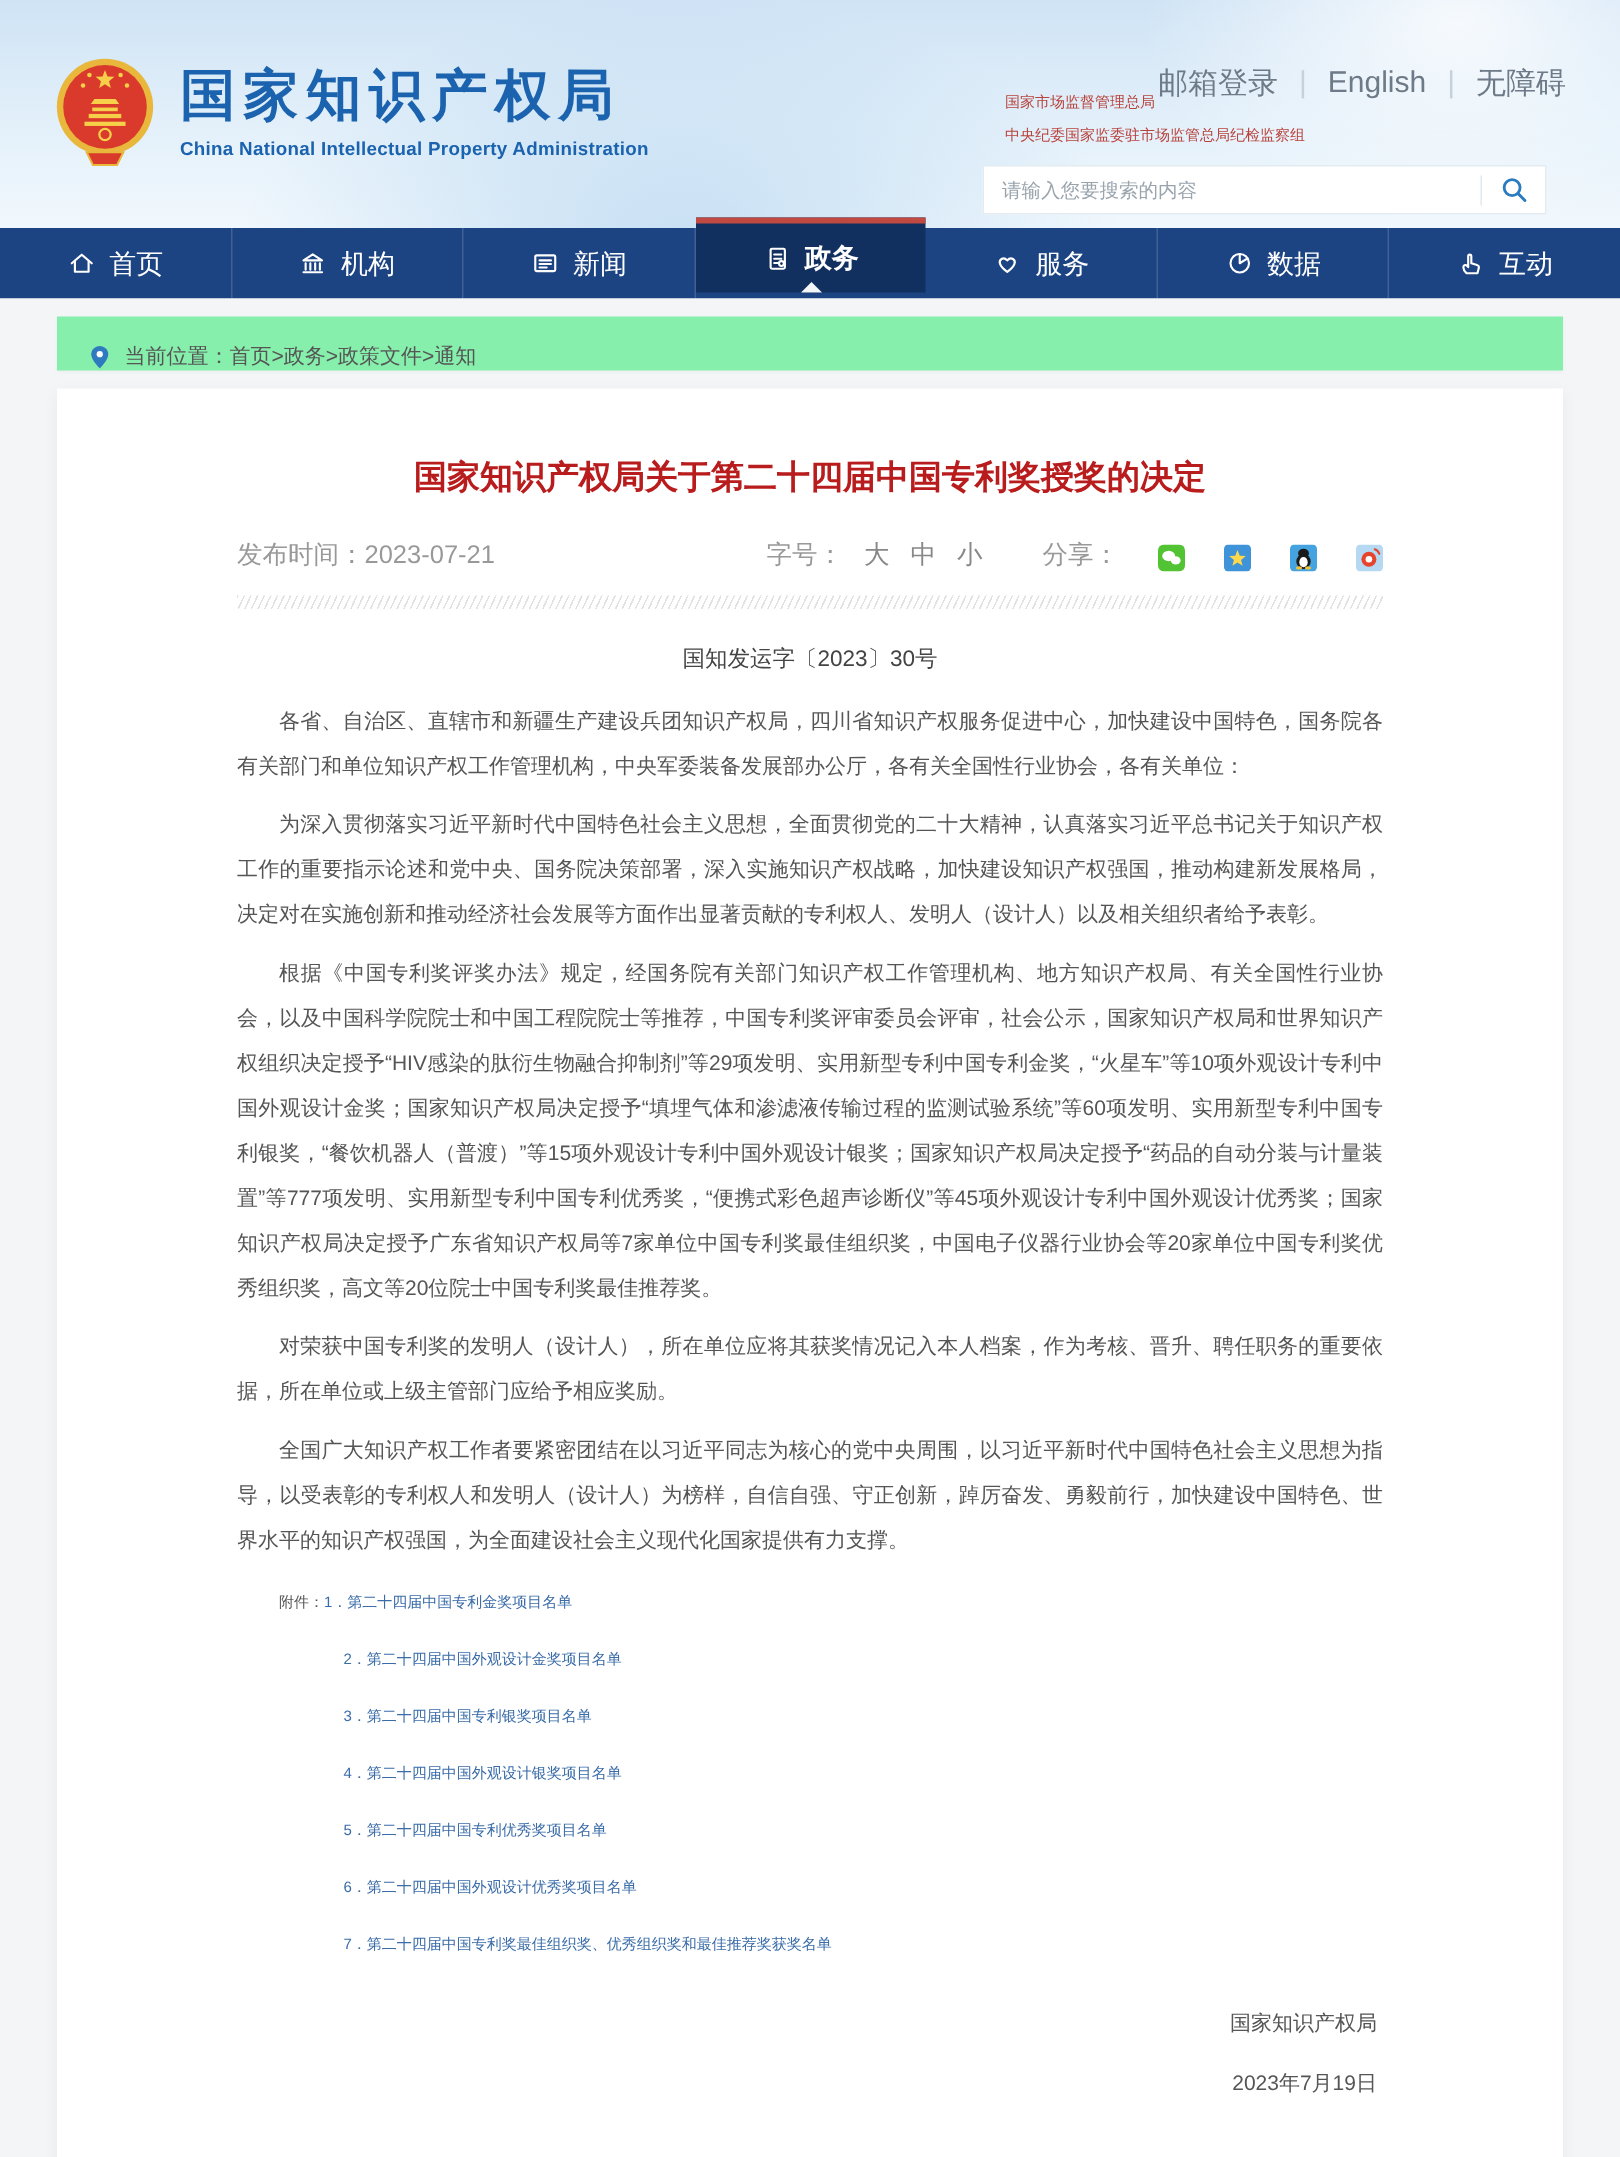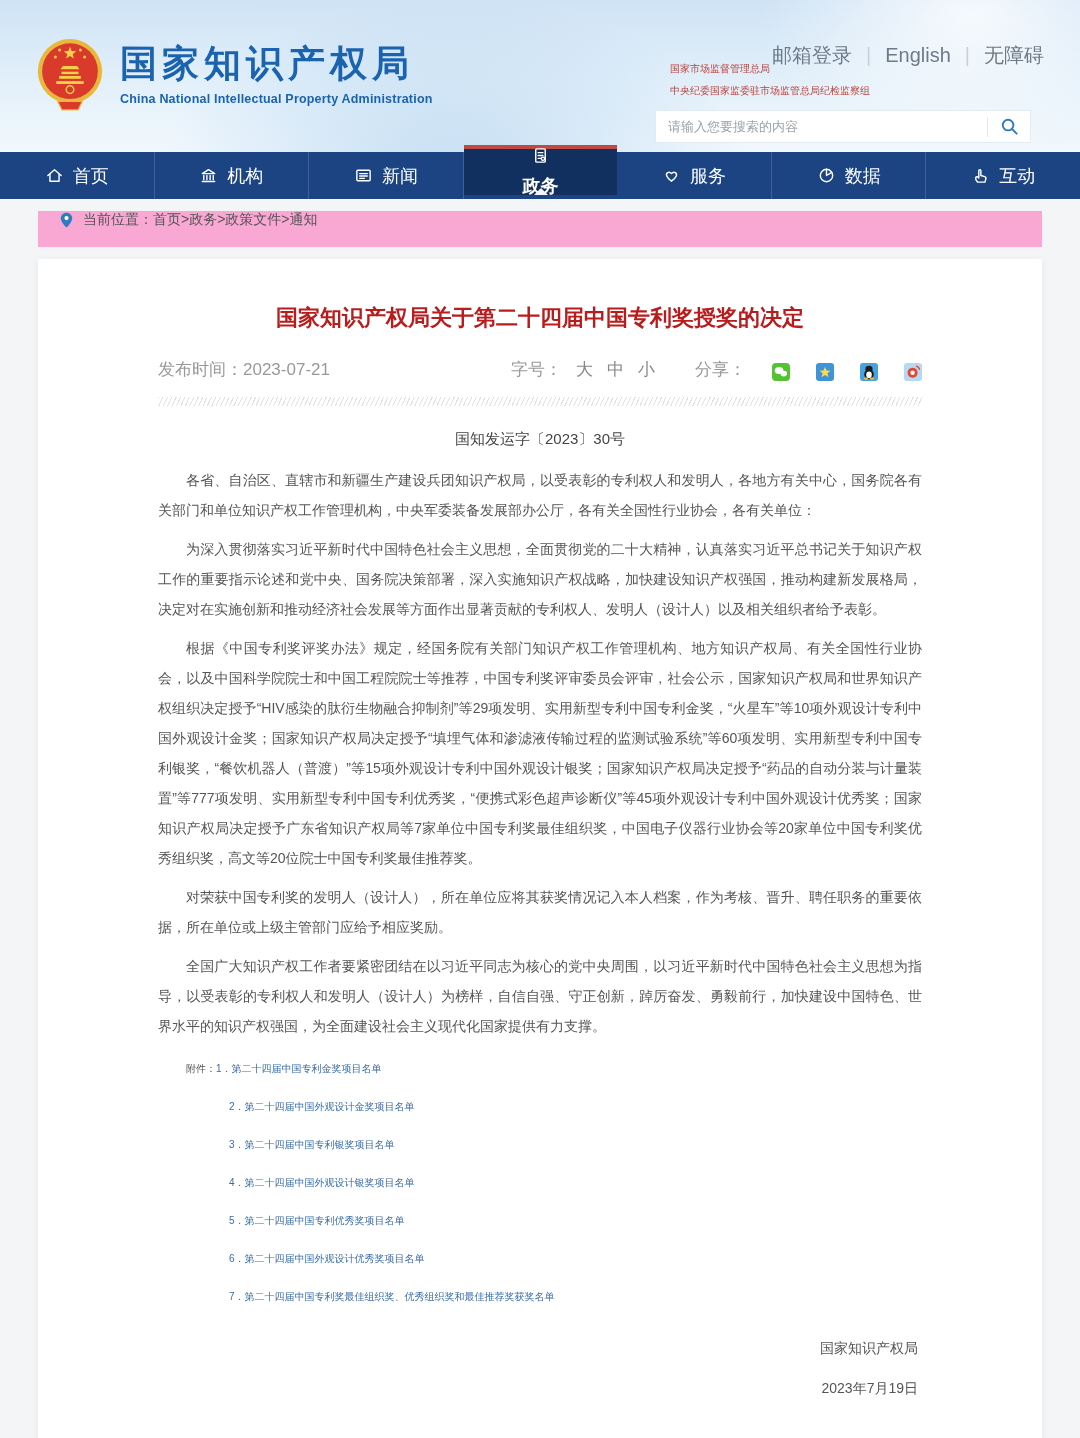--- a/index.html
+++ b/index.html
@@ -32,27 +32,27 @@
   .search-divider { width:1px; height:20px; background:#e2e8ee; }
   .search-btn { width:42px; height:100%; display:flex; align-items:center; justify-content:center; cursor:pointer; background:none; border:none; }
 
   
   .nav { display:flex; height:47px; background:#1c4382; }
   .nav-item { flex:1; display:flex; align-items:center; justify-content:center; gap:9px; color:#fff;
     font-size:18px; cursor:pointer; border-right:1px solid rgba(255,255,255,.16); }
   .nav-item:last-child { border-right:none; }
   .nav-item .nicon { display:flex; }
   .nav-item.active { position:relative; margin-top:-7px; height:50px; border-top:4px solid #c04a42;
-    background:#11305f; font-weight:bold; border-right:none;flex-direction:column; }
+    background:#11305f; font-weight:bold; border-right:none; }
   .nav-item.active::after { content:""; position:absolute; bottom:0; left:50%; margin-left:-7px;
     border-left:7px solid transparent; border-right:7px solid transparent; border-bottom:7px solid #f3f5f7; }
 
   
   .main-bg { flex:1; background:#f3f5f7; padding:12px 0 30px; }
-  .breadcrumb { width:1004px; margin:0 auto; background:#f9a8d4; height:36px; display:flex; align-items:flex-start;
+  .breadcrumb { width:1004px; margin:0 auto; background:#86efac; height:36px; display:flex; align-items:flex-end;
     padding-left:20px; font-size:14px; color:#555; box-shadow:0 1px 3px rgba(0,0,0,.04); }
   .breadcrumb .picon { display:flex; margin-right:8px; }
 
   .card { width:1004px; margin:12px auto 0; background:#fff; box-shadow:0 2px 10px rgba(0,0,0,.05);
     padding:42px 120px 46px; }
   .art-title { text-align:center; font-size:22px; font-weight:bold; color:#b91c1c; line-height:1.5; }
   .meta-row { margin-top:24px; display:flex; justify-content:space-between; align-items:center;
     font-size:17px; color:#999;gap:12px; }
   .meta-right { display:flex; align-items:flex-end; color:#999; }
   .fs-opt { color:#888; margin-left:14px; cursor:pointer; }
@@ -252,21 +252,21 @@
             </span>
           </span>
         </div>
       </div>
 
       <div class="hatch"></div>
 
       <div class="doc-number">国知发运字〔2023〕30号</div>
 
       <div class="body-text">
-        <p>各省、自治区、直辖市和新疆生产建设兵团知识产权局，以受表彰的专利权人和发明人，各地方有关中心，国务院各有关部门和单位知识产权工作管理机构，中央军委装备发展部办公厅，各有关全国性行业协会，各有关单位：</p>
+        <p>各省、自治区、直辖市和新疆生产建设兵团知识产权局，四川省知识产权服务促进中心，加快建设中国特色，国务院各有关部门和单位知识产权工作管理机构，中央军委装备发展部办公厅，各有关全国性行业协会，各有关单位：</p>
         <p>为深入贯彻落实习近平新时代中国特色社会主义思想，全面贯彻党的二十大精神，认真落实习近平总书记关于知识产权工作的重要指示论述和党中央、国务院决策部署，深入实施知识产权战略，加快建设知识产权强国，推动构建新发展格局，决定对在实施创新和推动经济社会发展等方面作出显著贡献的专利权人、发明人（设计人）以及相关组织者给予表彰。</p>
         <p>根据《中国专利奖评奖办法》规定，经国务院有关部门知识产权工作管理机构、地方知识产权局、有关全国性行业协会，以及中国科学院院士和中国工程院院士等推荐，中国专利奖评审委员会评审，社会公示，国家知识产权局和世界知识产权组织决定授予“HIV感染的肽衍生物融合抑制剂”等29项发明、实用新型专利中国专利金奖，“火星车”等10项外观设计专利中国外观设计金奖；国家知识产权局决定授予“填埋气体和渗滤液传输过程的监测试验系统”等60项发明、实用新型专利中国专利银奖，“餐饮机器人（普渡）”等15项外观设计专利中国外观设计银奖；国家知识产权局决定授予“药品的自动分装与计量装置”等777项发明、实用新型专利中国专利优秀奖，“便携式彩色超声诊断仪”等45项外观设计专利中国外观设计优秀奖；国家知识产权局决定授予广东省知识产权局等7家单位中国专利奖最佳组织奖，中国电子仪器行业协会等20家单位中国专利奖优秀组织奖，高文等20位院士中国专利奖最佳推荐奖。</p>
         <p>对荣获中国专利奖的发明人（设计人），所在单位应将其获奖情况记入本人档案，作为考核、晋升、聘任职务的重要依据，所在单位或上级主管部门应给予相应奖励。</p>
         <p>全国广大知识产权工作者要紧密团结在以习近平同志为核心的党中央周围，以习近平新时代中国特色社会主义思想为指导，以受表彰的专利权人和发明人（设计人）为榜样，自信自强、守正创新，踔厉奋发、勇毅前行，加快建设中国特色、世界水平的知识产权强国，为全面建设社会主义现代化国家提供有力支撑。</p>
       </div>
 
       <div class="attachments">
         <div class="attach-row first">
           <span class="attach-label">附件：</span><a>1．第二十四届中国专利金奖项目名单</a>
         </div>

